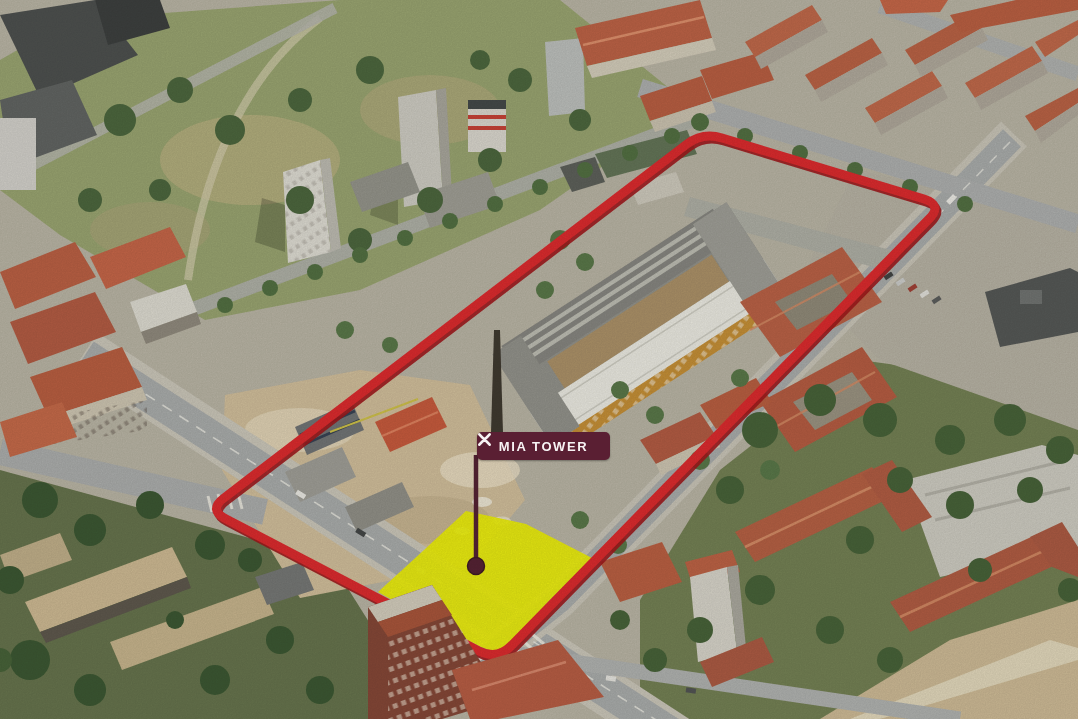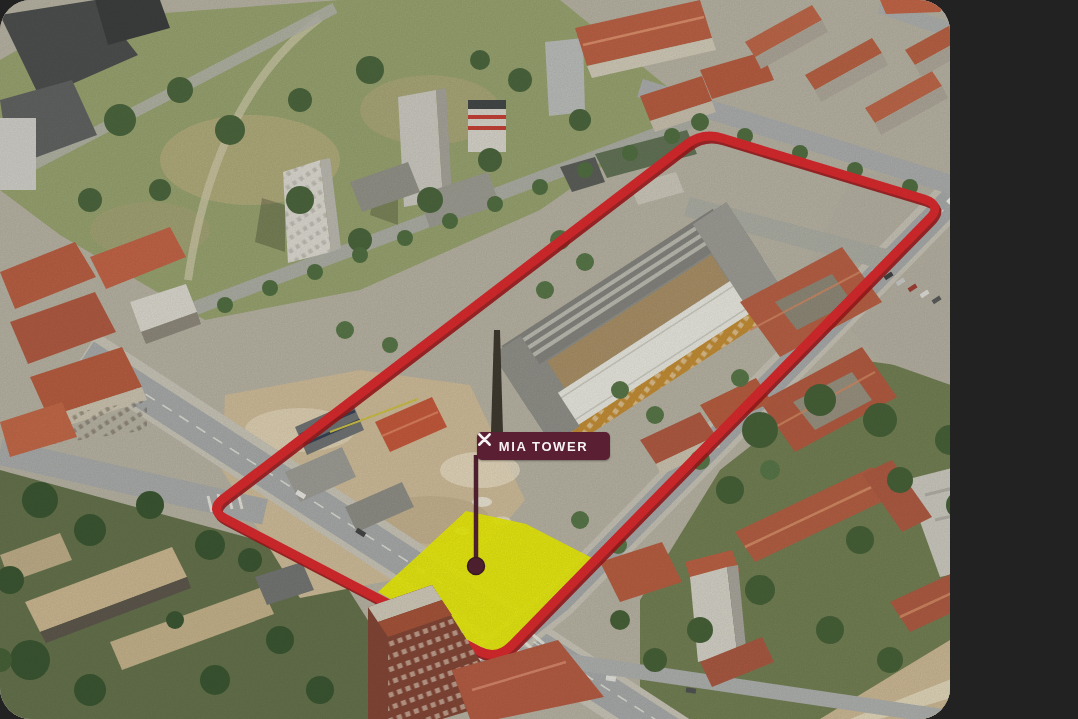--- a/index.html
+++ b/index.html
@@ -1,18 +1,18 @@
 <!DOCTYPE html>
 <html style="--boundary: #d8232a; --boundary-shadow: #9a1017; --parcel: #e9ee00; --label-bg: #5a1f33; --label-text: #f7f3f4; --pin: #4e1b30;"><head>
 <meta charset="utf-8">
 <style>
   html,body{margin:0;padding:0;background:#222;}
   .stage{
-    position:relative;width:950px;height:719px;overflow:hidden;
-    background:#b7b3a7;font-family:"Liberation Sans",sans-serif;border-radius:31px;
+    position:relative;width:1078px;height:719px;overflow:hidden;
+    background:#b7b3a7;font-family:"Liberation Sans",sans-serif;
   }
   .stage svg{position:absolute;inset:0;display:block;}
   .site-label{
     position:absolute;left:477px;top:432px;width:133px;height:28px;
     background:var(--label-bg,#5a1f33);color:var(--label-text,#f7f3f4);
     border-radius:5px;display:flex;align-items:center;justify-content:center;gap:7px;
     font-size:13px;font-weight:bold;letter-spacing:1.6px;
     box-shadow:0 1px 2px rgba(0,0,0,.35);
     z-index:5;white-space:nowrap;
   }

